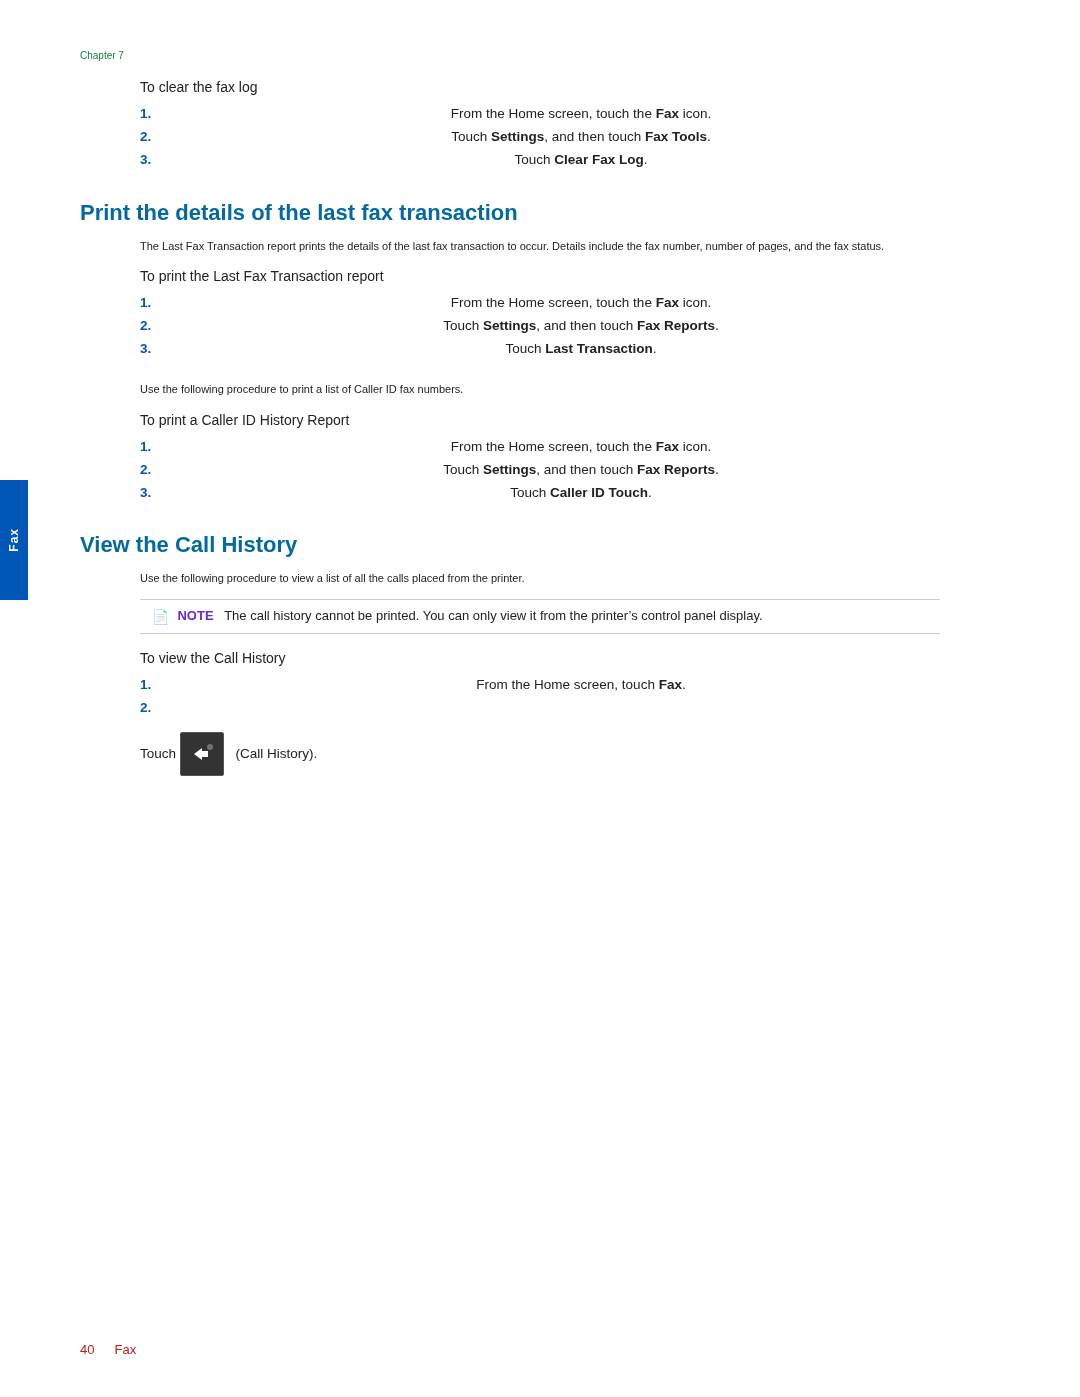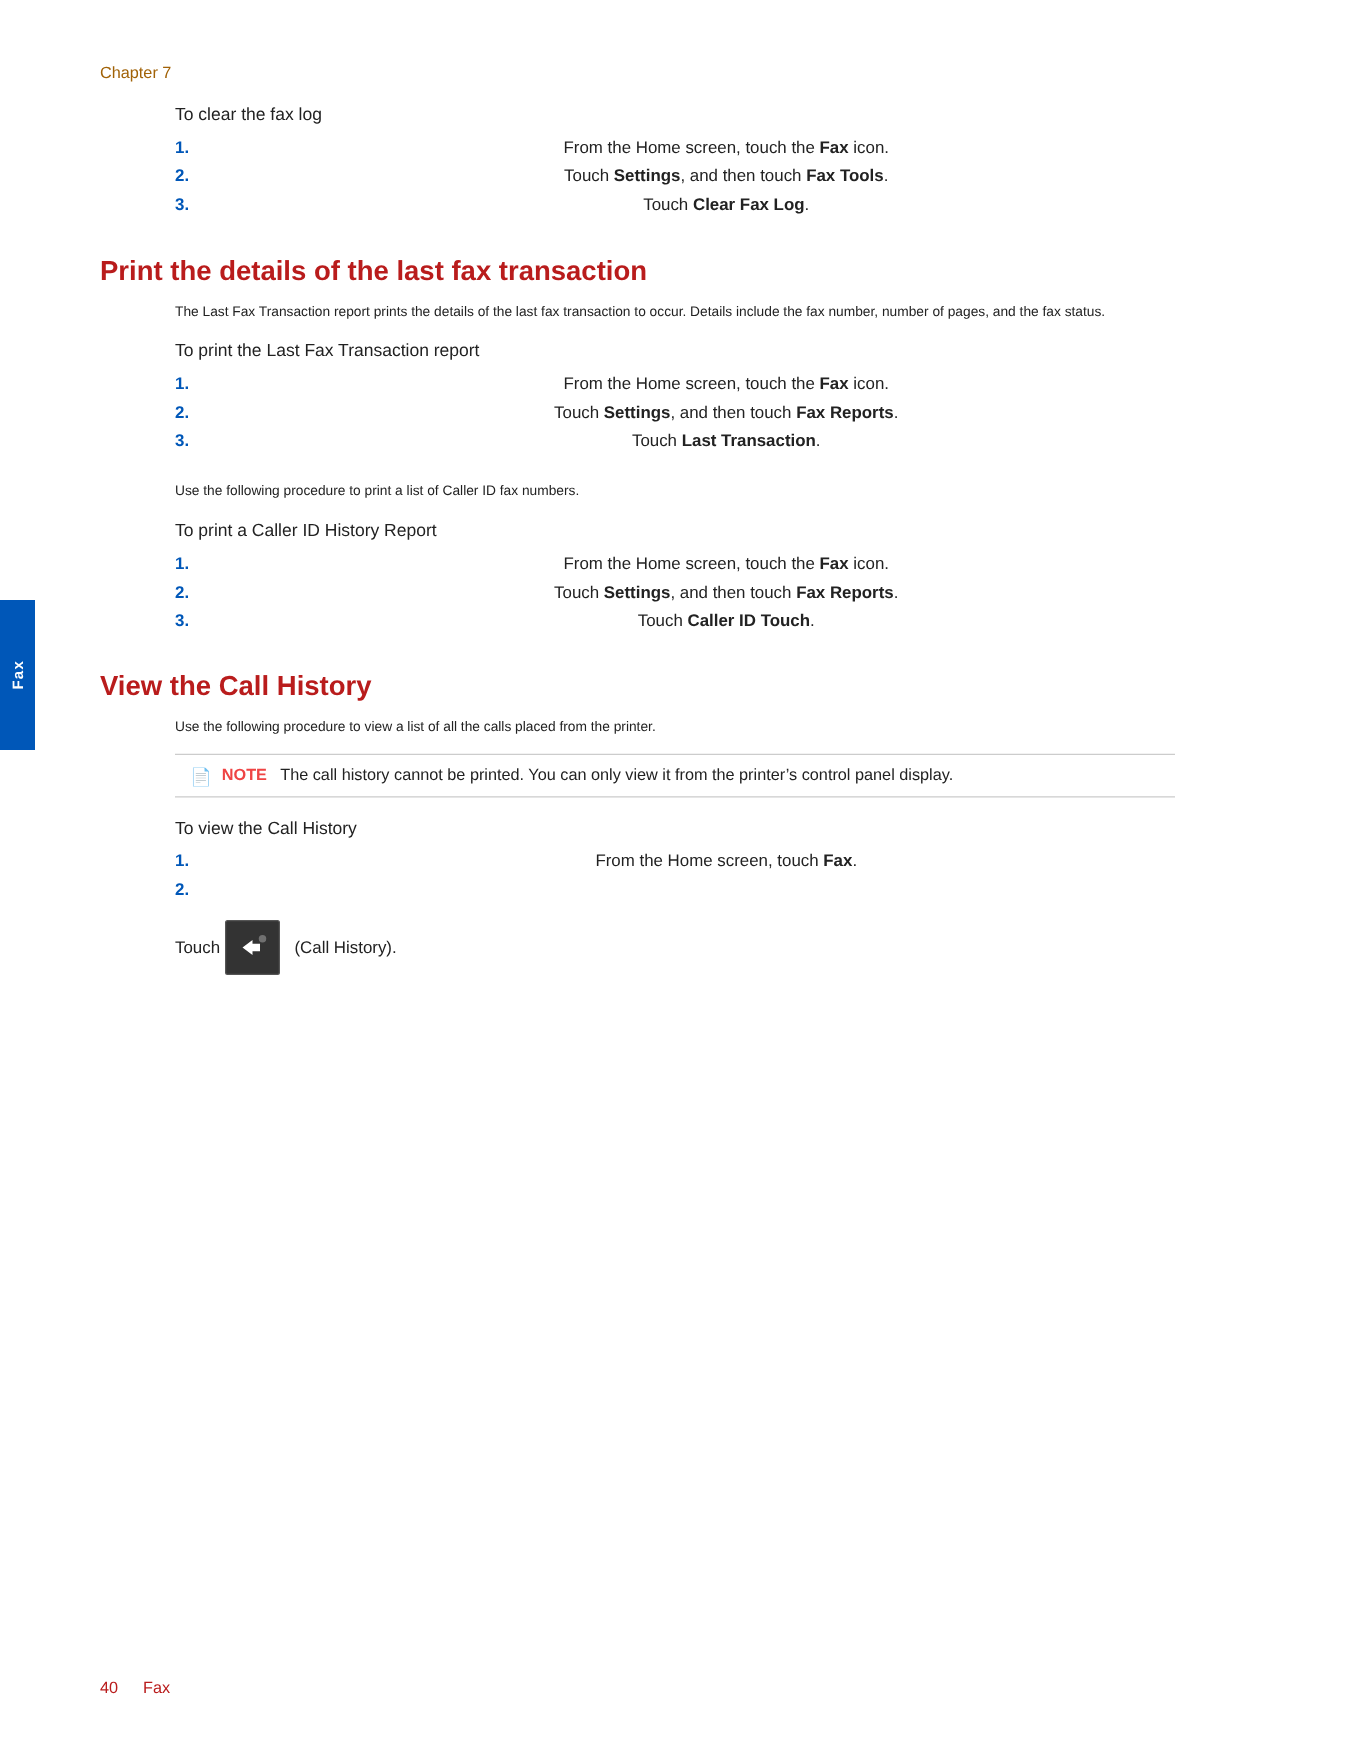--- a/index.html
+++ b/index.html
@@ -37,28 +37,28 @@
       color: #fff;
       font-size: 12px;
       font-weight: bold;
       writing-mode: vertical-rl;
       transform: rotate(180deg);
       letter-spacing: 1px;
     }
 
     
     .chapter-label {
-      color: #a16207;
-      font-size: 13px;
+      color: #15803d;
+      font-size: 10px;
       margin-bottom: 18px;
     }
 
     
     .section-heading {
-      color: #b91c1c;
+      color: #0369a1;
       font-size: 22px;
       font-weight: bold;
       margin-bottom: 12px;
       margin-top: 28px;
     }
 
     
     .subsection-heading {
       font-weight: normal;
       font-size: 14px;
@@ -109,21 +109,21 @@
       font-size: 13px;
     }
     .note-icon {
       font-size: 14px;
       margin-top: 1px;
       color: #333;
       flex-shrink: 0;
     }
     .note-label {
       font-weight: bold;
-      color: #ef4444;
+      color: #6d28d9;
     }
 
     
     .icon-box {
       width: 44px;
       height: 44px;
       background: #333;
       border: 1px solid #555;
       display: inline-flex;
       align-items: center;

